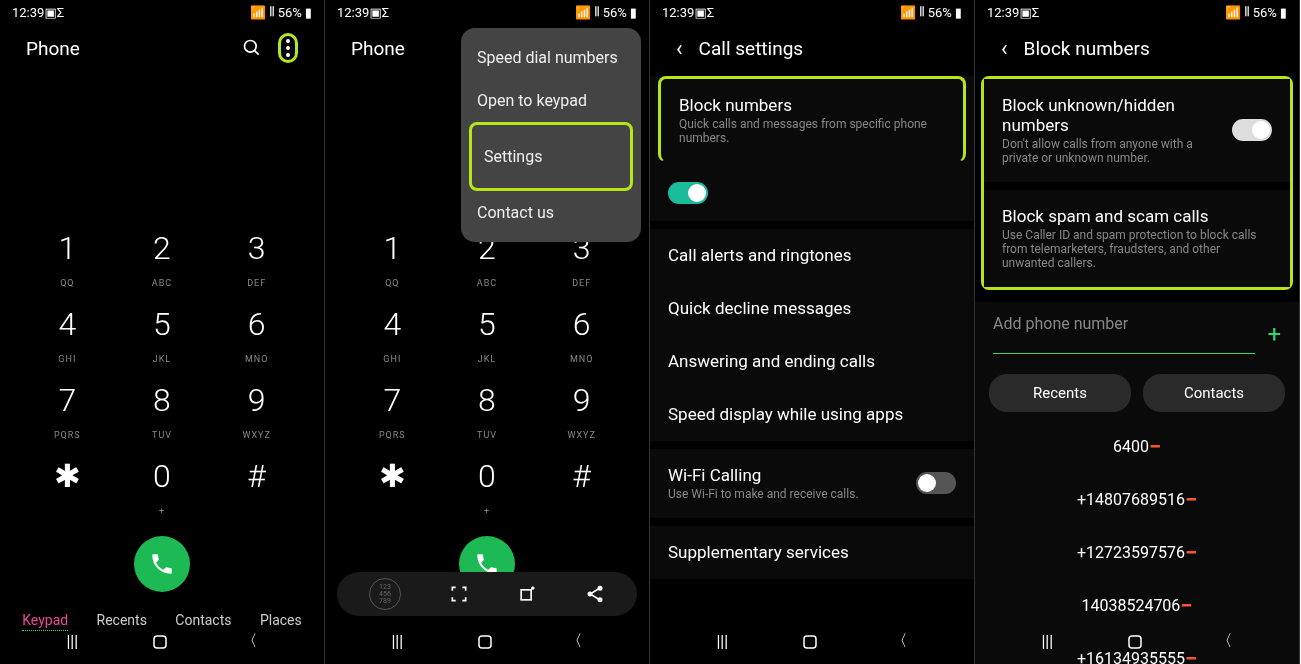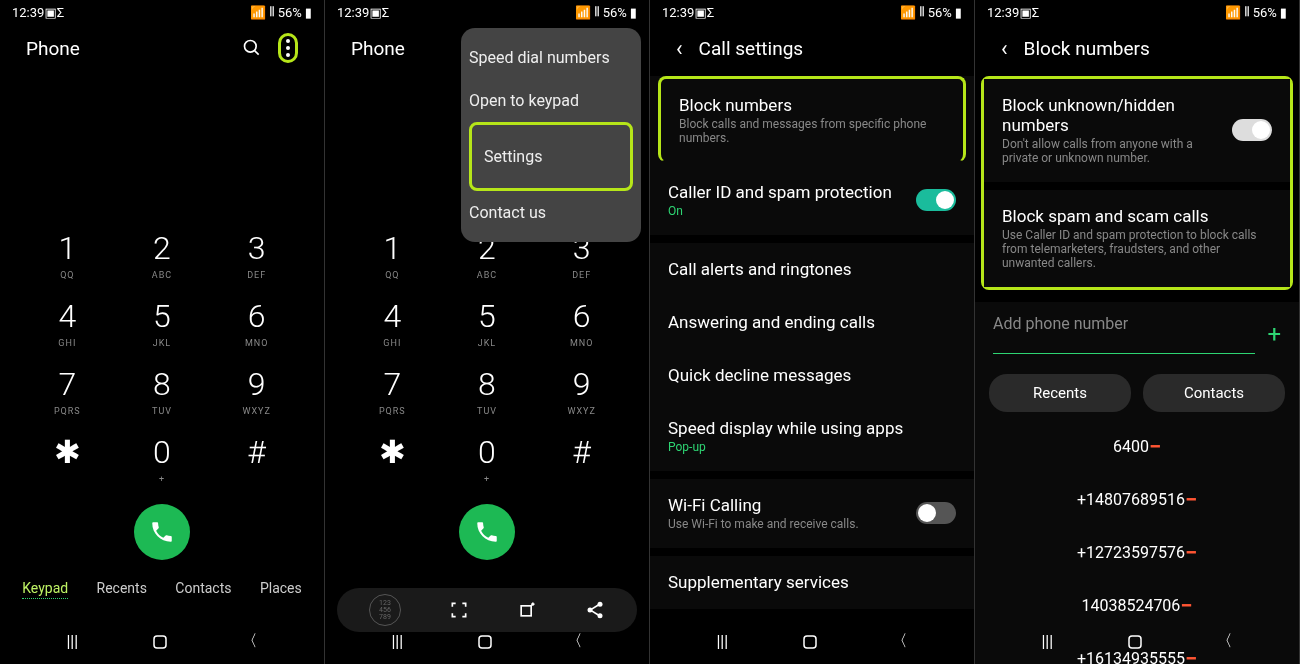--- a/index.html
+++ b/index.html
@@ -8,44 +8,44 @@
 .statusbar{display:flex;justify-content:space-between;align-items:center;padding:4px 12px;font-size:13px;height:24px}
 .statusbar .left{display:flex;align-items:center;}
 .statusbar .right{display:flex;align-items:center;gap:3px}
 .header{display:flex;align-items:center;padding:8px 26px;height:48px}
 .header .title{font-size:19px;font-weight:400;flex:1}
 .header .back{font-size:22px;margin-right:16px}
 .header .icons{display:flex;gap:16px;align-items:center}
 .keypad{margin-top:150px;display:grid;grid-template-columns:1fr 1fr 1fr;padding:0 20px}
 .key{text-align:center;padding:10px 0}
 .key .digit{font-size:32px;font-weight:300;line-height:1}
-.key .letters{font-size:9px;color:#888;margin-top:6px;letter-spacing:1px}
+.key .letters{font-size:9px;color:#888;margin-top:14px;letter-spacing:1px}
 .callbtn{width:56px;height:56px;background:#1db954;border-radius:50%;display:flex;align-items:center;justify-content:center;margin:10px auto}
 .tabs{display:flex;justify-content:space-around;padding:10px 8px;font-size:14px}
 .tabs .tab{color:#ccc}
-.tabs .tab.active{color:#bef264;border-bottom:1px dotted #2ed573;padding-bottom:2px}
+.tabs .tab.active{color:#ec4899;border-bottom:1px dotted #2ed573;padding-bottom:2px}
 .navbar{display:flex;justify-content:space-around;align-items:center;padding:12px 30px;position:absolute;bottom:0;left:0;right:0}
 .highlight{border:3px solid #b6e619;border-radius:8px}
 .moremenu{position:absolute;top:28px;right:8px;background:#444;border-radius:14px;width:180px;padding:8px 0}
-.moremenu .mi{padding:12px 8px;font-size:16px;color:#eee}
+.moremenu .mi{padding:12px 16px;font-size:16px;color:#eee}
 .listitem{padding:16px 18px;border-bottom:1px solid transparent}
 .listitem .lt{font-size:17px}
 .listitem .ls{font-size:12px;color:#888;margin-top:2px}
 .listitem.toggle{display:flex;align-items:center;justify-content:space-between}
 .toggle-switch{width:40px;height:22px;background:#555;border-radius:12px;position:relative}
 .toggle-switch .knob{width:18px;height:18px;background:#fff;border-radius:50%;position:absolute;top:2px;left:2px}
 .toggle-switch.on{background:#1abc9c}
 .toggle-switch.on .knob{left:20px}
 .addphone{padding:12px 18px;display:flex;align-items:center;justify-content:space-between;color:#888}
 .addphone .inp{border-bottom:1px solid #2ed573;flex:1;padding-bottom:20px;color:#888;font-size:16px}
 .btnrow{display:flex;gap:12px;padding:8px 14px}
 .btnrow .btn{flex:1;background:#2a2a2a;border-radius:18px;padding:10px;text-align:center;font-size:15px}
 .blockrow{display:flex;justify-content:center;align-items:center;padding:14px 18px;font-size:16px}
 .blockrow .minus{color:#ff5533;font-size:22px;font-weight:bold}
-.bottombar{position:absolute;bottom:32px;left:12px;right:12px;background:#1a1a1a;border-radius:24px;height:44px;display:flex;align-items:center;justify-content:space-around;padding:0 8px}
+.bottombar{position:absolute;bottom:48px;left:12px;right:12px;background:#1a1a1a;border-radius:24px;height:44px;display:flex;align-items:center;justify-content:space-around;padding:0 8px}
 .bottombar .circ{width:32px;height:32px;border:1px solid #555;border-radius:50%;display:flex;align-items:center;justify-content:center;font-size:7px;color:#666;line-height:1}
 .ongreen{color:#2ed573;font-size:12px;margin-top:2px}
 svg{display:block}
 .p2 .keypad{margin-top:150px}
 .section{background:#0a0a0a}
 .gap{height:8px;background:#000}
 </style>
 </head>
 <body>
 
@@ -280,46 +280,41 @@
         <span>▮</span>
       </div>
   </div>
   <div class="header">
     <span class="back">‹</span>
     <div class="title">Call settings</div>
   </div>
   <div class="section">
   <div class="listitem highlight" style="margin:4px 8px">
     <div class="lt">Block numbers</div>
-    <div class="ls">Block calls and messages from specific phone numbers.</div>
+    <div class="ls">Quick calls and messages from specific phone numbers.</div>
   </div>
   <div class="listitem toggle">
-    <div>
-          <div class="lt">Caller ID and spam protection</div>
-          <div class="ongreen">On</div>
-        </div>
     <div class="toggle-switch on">
           <div class="knob"></div>
         </div>
   </div>
   </div>
   <div class="gap"></div>
   <div class="section">
   <div class="listitem">
         <div class="lt">Call alerts and ringtones</div>
       </div>
   <div class="listitem">
+        <div class="lt">Quick decline messages</div>
+      </div>
+  <div class="listitem">
         <div class="lt">Answering and ending calls</div>
       </div>
   <div class="listitem">
-        <div class="lt">Quick decline messages</div>
-      </div>
-  <div class="listitem">
         <div class="lt">Speed display while using apps</div>
-        <div class="ongreen">Pop-up</div>
       </div>
   </div>
   <div class="gap"></div>
   <div class="section">
   <div class="listitem toggle">
     <div>
           <div class="lt">Wi-Fi Calling</div>
           <div class="ls">Use Wi-Fi to make and receive calls.</div>
         </div>
     <div class="toggle-switch">

